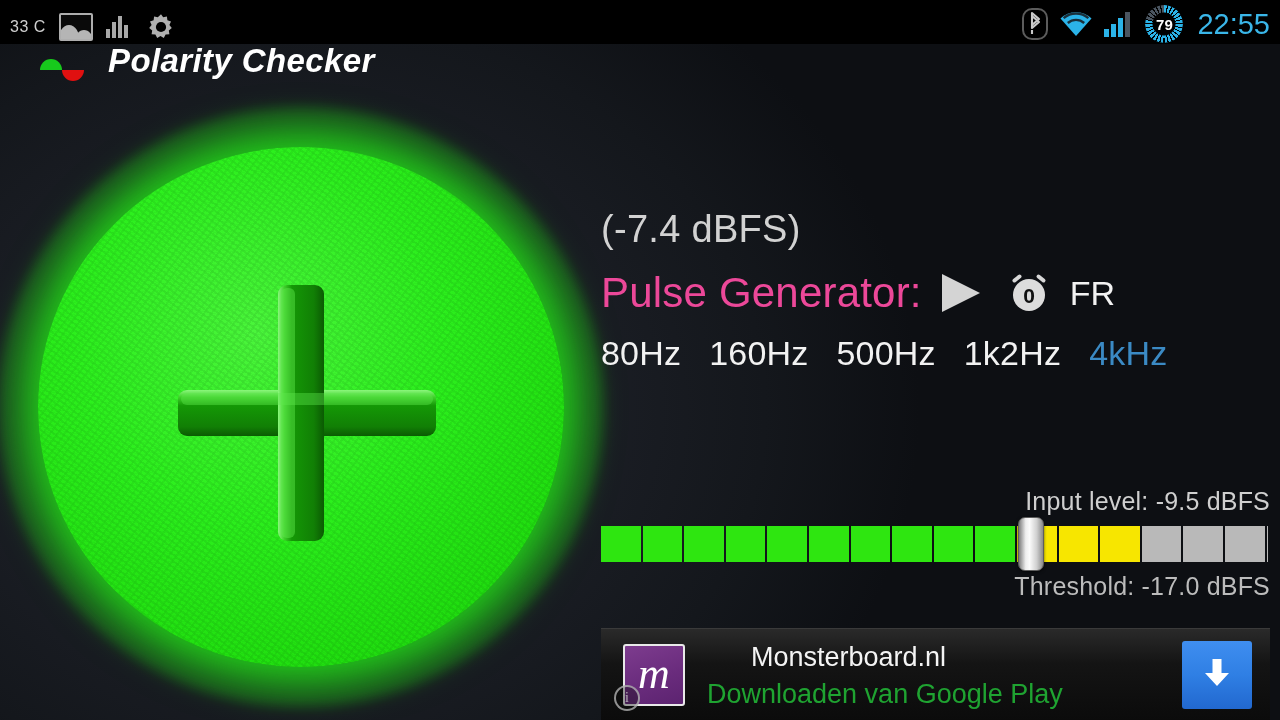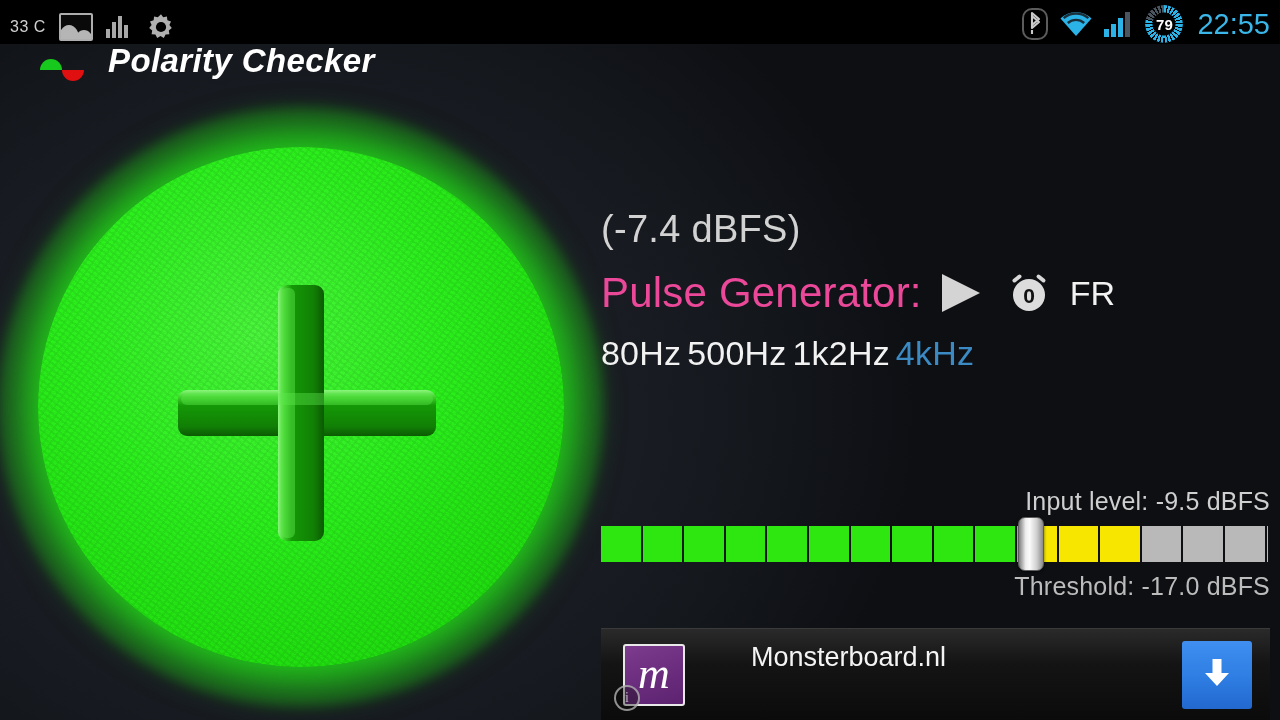--- a/index.html
+++ b/index.html
@@ -113,21 +113,21 @@
     color:#d2d2d2; font-size:38px; letter-spacing:.3px; line-height:1.0;
   }
   #pulse-row{
     margin-top:22px; display:flex; align-items:center; height:46px;
   }
   #pulse-label{ color:#ec4899; font-size:42px; letter-spacing:.2px; }
   #play-button{ margin-left:14px; width:54px; height:46px; display:flex; align-items:center; }
   #timer-button{ margin-left:12px; width:54px; height:46px; display:flex; align-items:center; justify-content:center; }
   #channel-label{ margin-left:14px; color:#f2f2f2; font-size:34px; }
 
-  #freq-row{ margin-top:18px; display:flex; align-items:baseline; gap:6px; }
+  #freq-row{ margin-top:18px; display:flex; align-items:baseline; gap:28px; }
   .freq{ color:#f2f2f2; font-size:34px; letter-spacing:.2px; }
   .freq.active{ color:#3b8ac4; }
 
   
   #meter-area{ position:absolute; left:601px; top:487px; width:669px; z-index:15; }
   #input-level-label{
     color:#cfcfcf; font-size:25px; text-align:right; letter-spacing:.2px;
   }
   #level-meter{
     position:relative; margin-top:10px; width:669px; height:36px;
@@ -285,20 +285,21 @@
         <path d="M37.5 10.5 L32.5 6.5" stroke="#d8d8d8" stroke-width="4" stroke-linecap="round"></path>
         <circle cx="23" cy="25" r="16" fill="#dcdcdc"></circle>
         <text x="23" y="33" font-family="Liberation Sans, sans-serif" font-size="21" font-weight="bold" fill="#111" text-anchor="middle">0</text>
       </svg>
     </span>
     <span id="channel-label">FR</span>
   </div>
 
   <div id="freq-row">
     <span class="freq">80Hz</span>
+    <span class="freq">160Hz</span>
     <span class="freq">500Hz</span>
     <span class="freq">1k2Hz</span>
     <span class="freq active">4kHz</span>
   </div>
 </div>
 
 <div id="meter-area">
   <div id="input-level-label">Input level: -9.5 dBFS</div>
   <div id="level-meter">
 
@@ -323,20 +324,21 @@
     </div>
   <div id="threshold-label">Threshold: -17.0 dBFS</div>
 </div>
 
 <div id="ad-banner">
   <div id="ad-icon">
     <span id="ad-icon-letter">m</span>
   </div>
   <div id="ad-info-badge">i</div>
   <div id="ad-title">Monsterboard.nl</div>
+  <div id="ad-subtitle">Downloaden van Google Play</div>
   <div id="ad-cta">
     <span>
       <svg width="34" height="38" viewBox="0 0 34 38">
         <path d="M12.5 5 L21.5 5 L21.5 19 L29 19 L17 32 L5 19 L12.5 19 Z" fill="#fff"></path>
       </svg>
     </span>
   </div>
 </div>
 
 </body></html>

